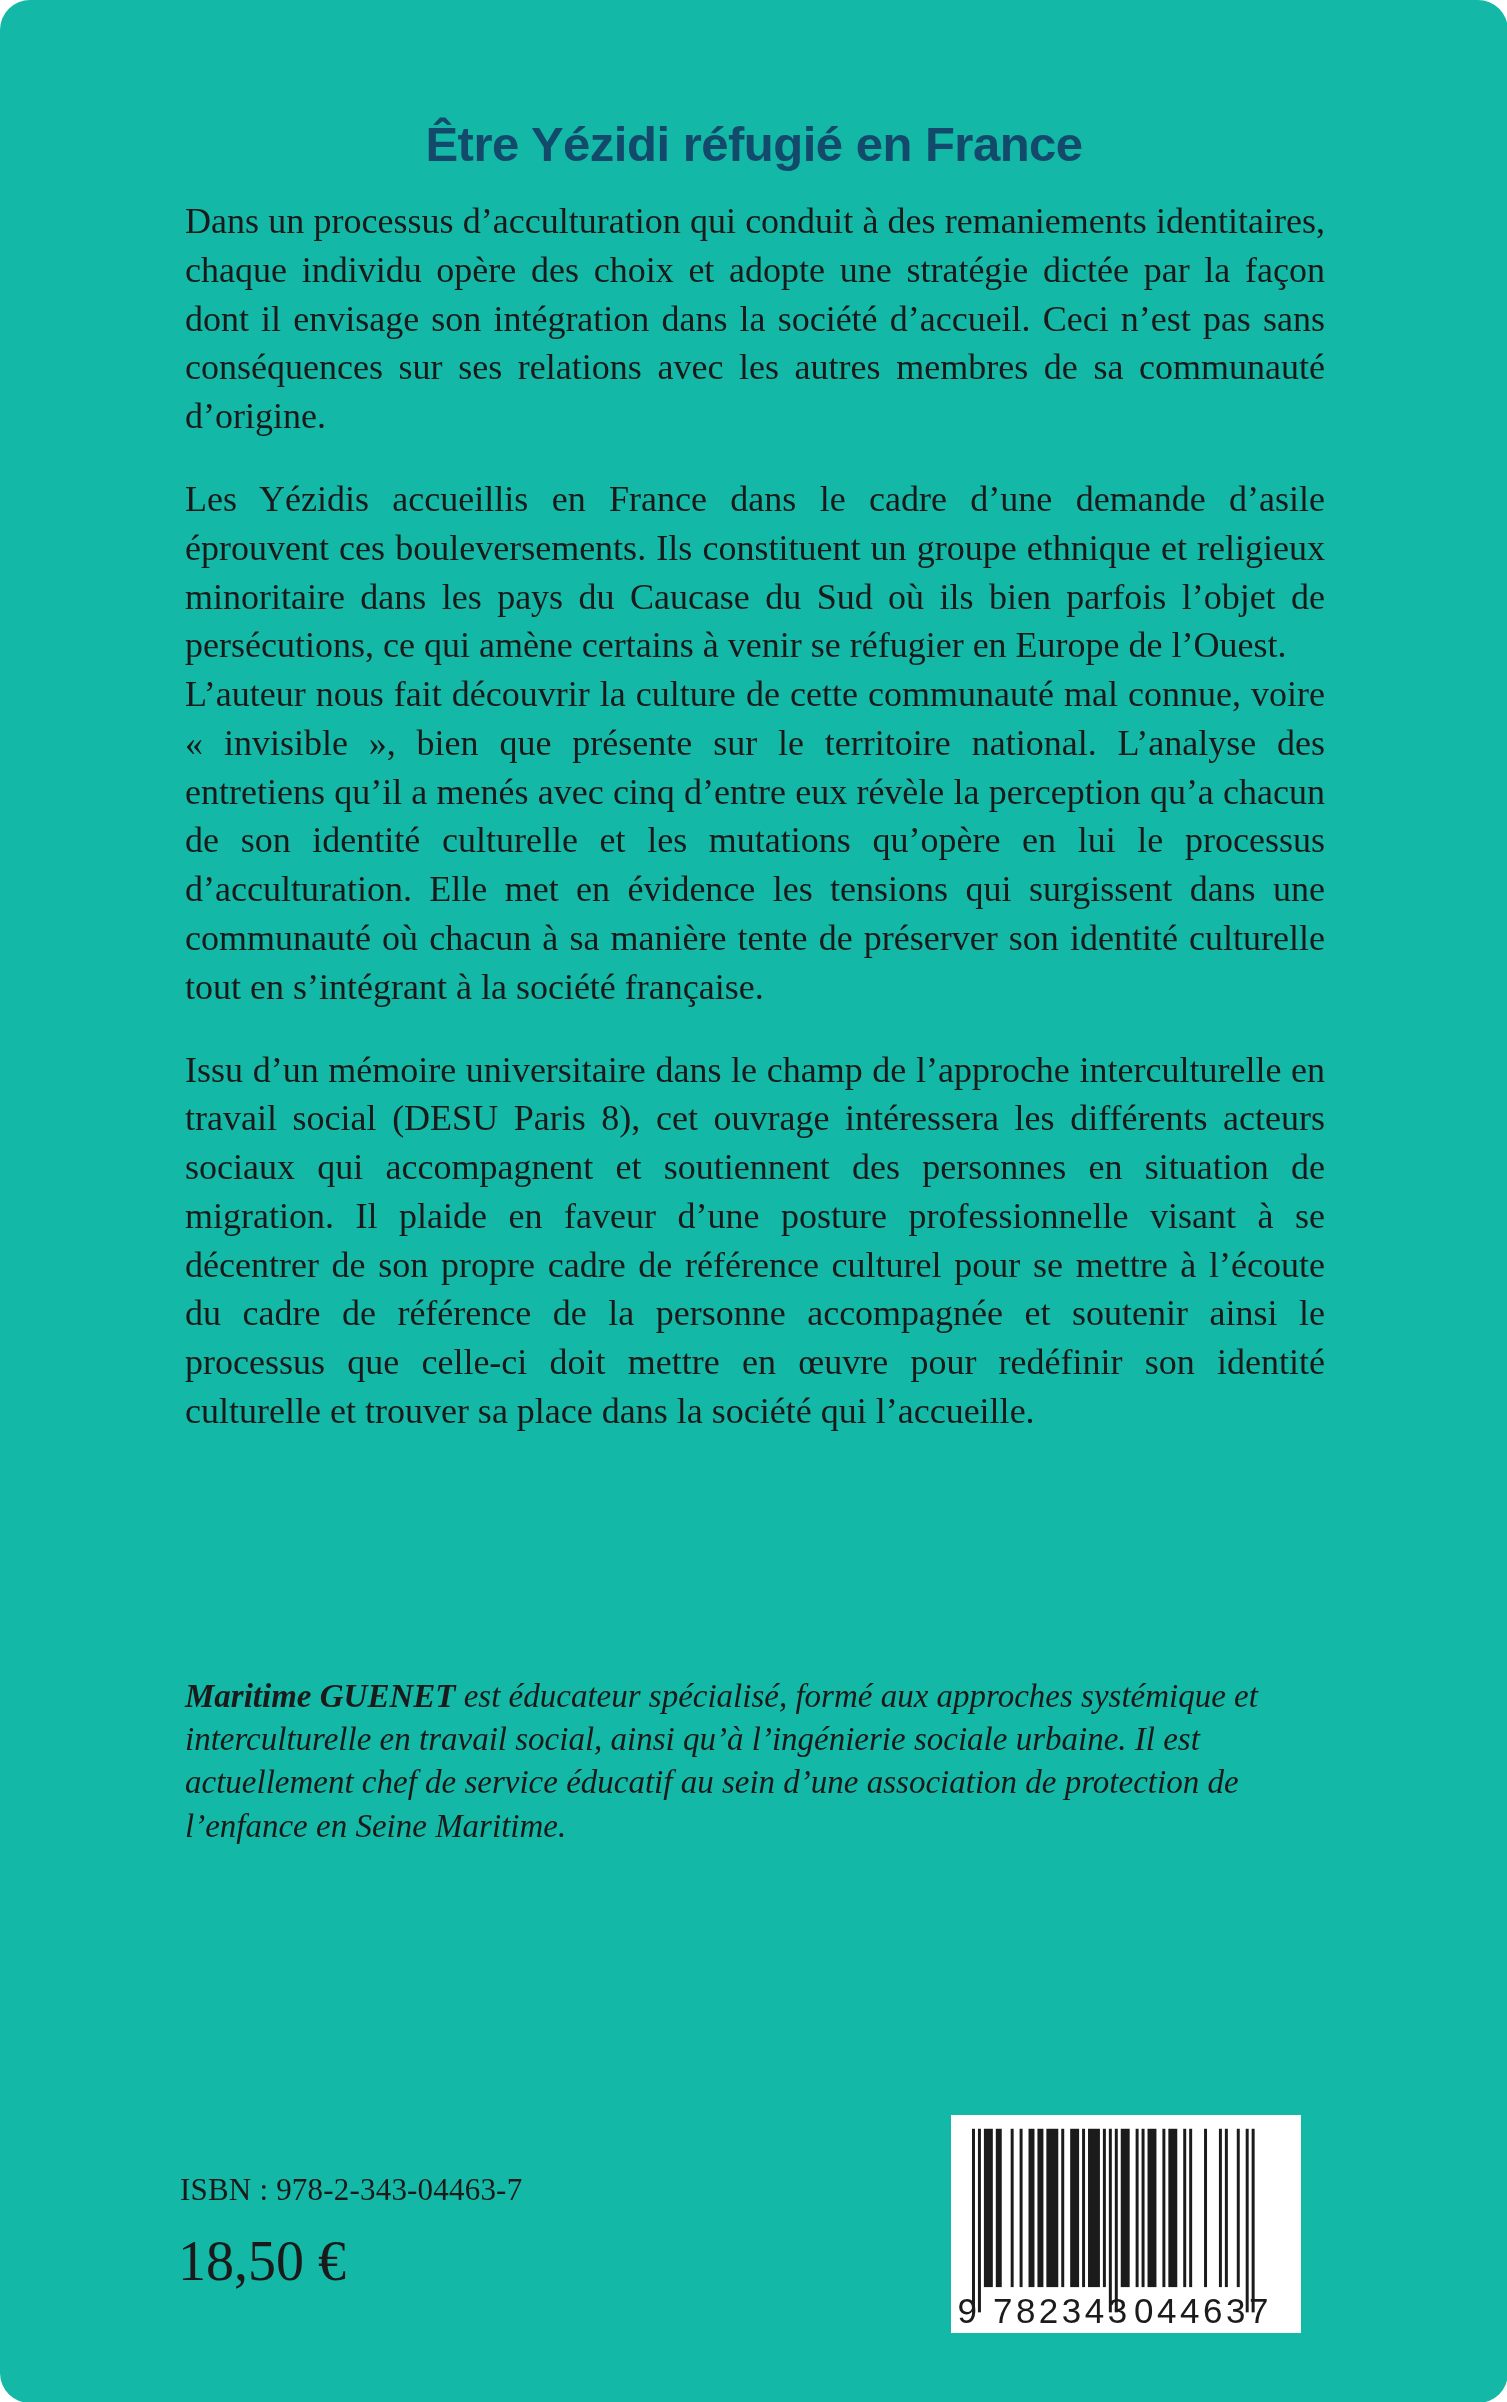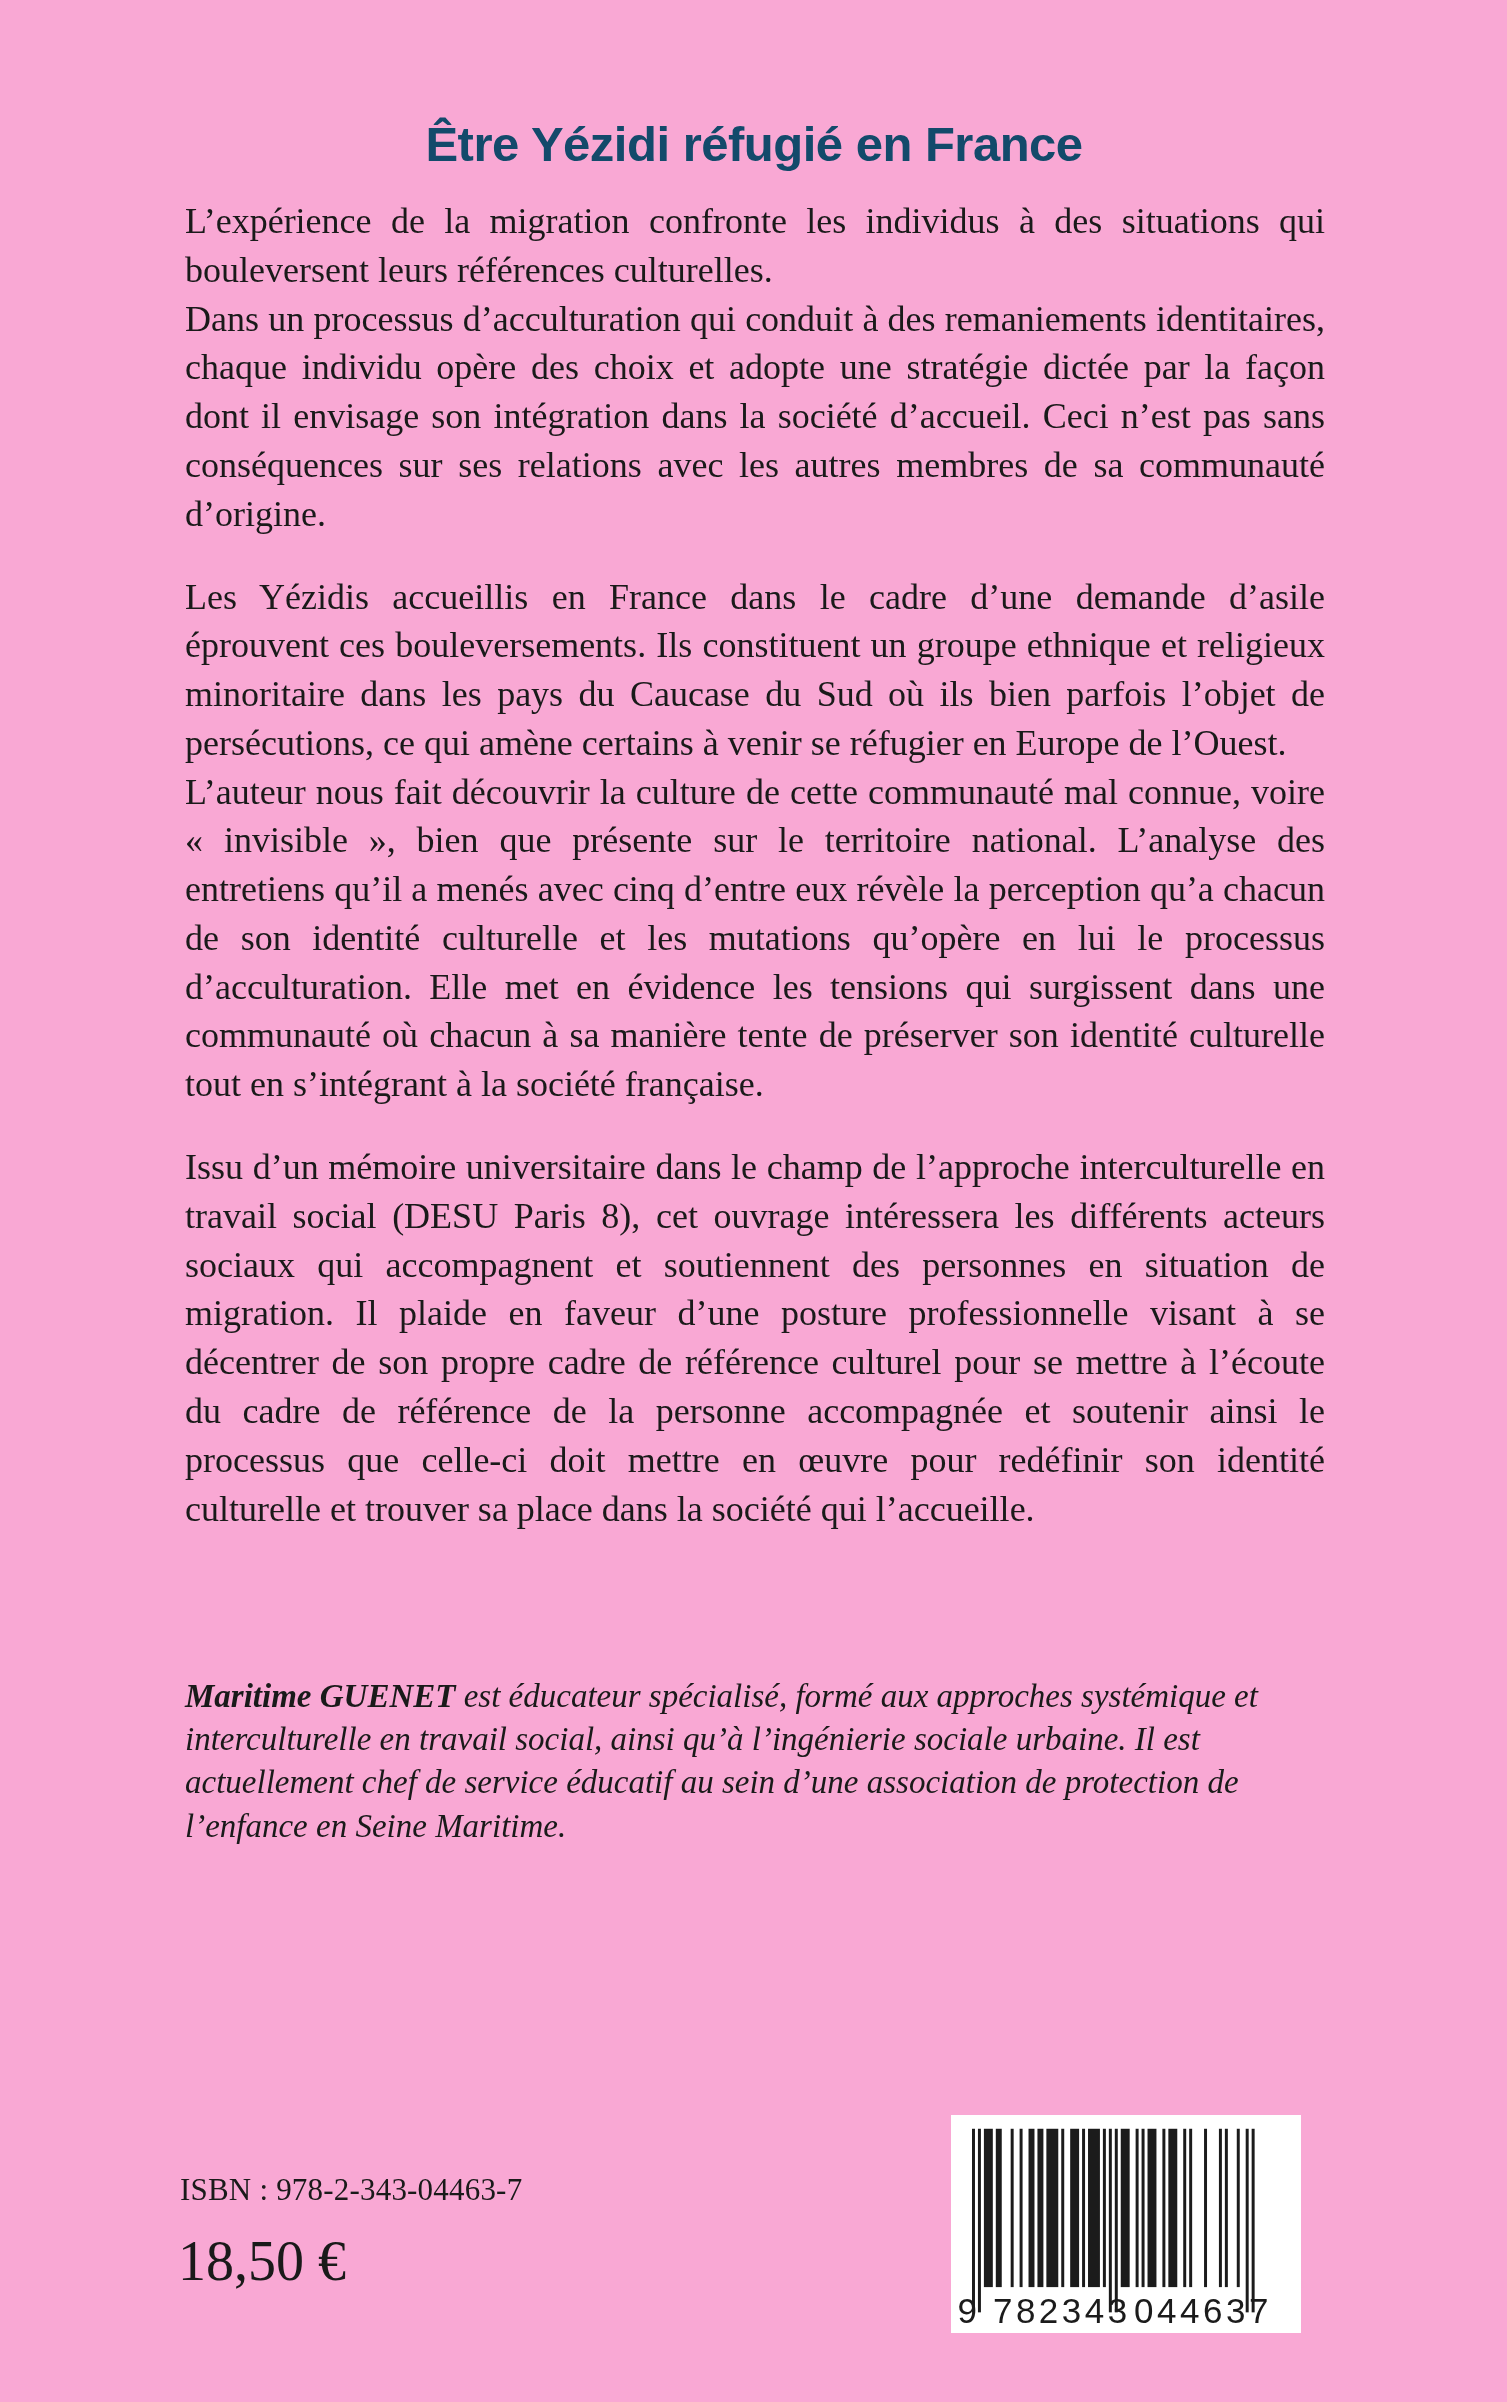--- a/index.html
+++ b/index.html
@@ -14,21 +14,22 @@
     position: relative;
     overflow: hidden;
     font-family: "Liberation Serif", "DejaVu Serif", serif;
     color: #111111;
     -webkit-font-smoothing: antialiased;
   }
 
   .page {
     position: absolute;
     inset: 0;
-    background: #f9a8d4;
+    background: #14b8a6;
+    border-radius: 30px;
   }
 
   
   .title {
     position: absolute;
     left: 0;
     right: 0;
     top: 85px;
     text-align: center;
     font-family: "Liberation Sans", "DejaVu Sans", sans-serif;
@@ -115,21 +116,20 @@
   }
 </style>
 </head>
 <body>
 
 <div class="page">
 
   <h1 class="title">Être Yézidi réfugié en France</h1>
 
   <div class="body-copy">
-    <p class="last-line-left">L’expérience de la migration confronte les individus à des situations qui bouleversent leurs références culturelles.</p>
     <p class="last-line-left">Dans un processus d’acculturation qui conduit à des remaniements identitaires, chaque individu opère des choix et adopte une stratégie dictée par la façon dont il envisage son intégration dans la société d’accueil. Ceci n’est pas sans conséquences sur ses relations avec les autres membres de sa communauté d’origine.</p>
     <div class="gap"></div>
     <p class="last-line-left">Les Yézidis accueillis en France dans le cadre d’une demande d’asile éprouvent ces bouleversements. Ils constituent un groupe ethnique et religieux minoritaire dans les pays du Caucase du Sud où ils bien parfois l’objet de persécutions, ce qui amène certains à venir se réfugier en Europe de l’Ouest.</p>
     <p class="last-line-left">L’auteur nous fait découvrir la culture de cette communauté mal connue, voire « invisible », bien que présente sur le territoire national. L’analyse des entretiens qu’il a menés avec cinq d’entre eux révèle la perception qu’a chacun de son identité culturelle et les mutations qu’opère en lui le processus d’acculturation. Elle met en évidence les tensions qui surgissent dans une communauté où chacun à sa manière tente de préserver son identité culturelle tout en s’intégrant à la société française.</p>
     <div class="gap"></div>
     <p class="last-line-left">Issu d’un mémoire universitaire dans le champ de l’approche interculturelle en travail social (DESU Paris 8), cet ouvrage intéressera les différents acteurs sociaux qui accompagnent et soutiennent des personnes en situation de migration. Il plaide en faveur d’une posture professionnelle visant à se décentrer de son propre cadre de référence culturel pour se mettre à l’écoute du cadre de référence de la personne accompagnée et soutenir ainsi le processus que celle-ci doit mettre en œuvre pour redéfinir son identité culturelle et trouver sa place dans la société qui l’accueille.</p>
   </div>
 
   <div class="bio">
     <span class="name">Maritime GUENET</span><span> est éducateur spécialisé, formé aux approches systémique et interculturelle en travail social, ainsi qu’à l’ingénierie sociale urbaine. Il est actuellement chef de service éducatif au sein d’une association de protection de l’enfance en Seine Maritime.</span>

